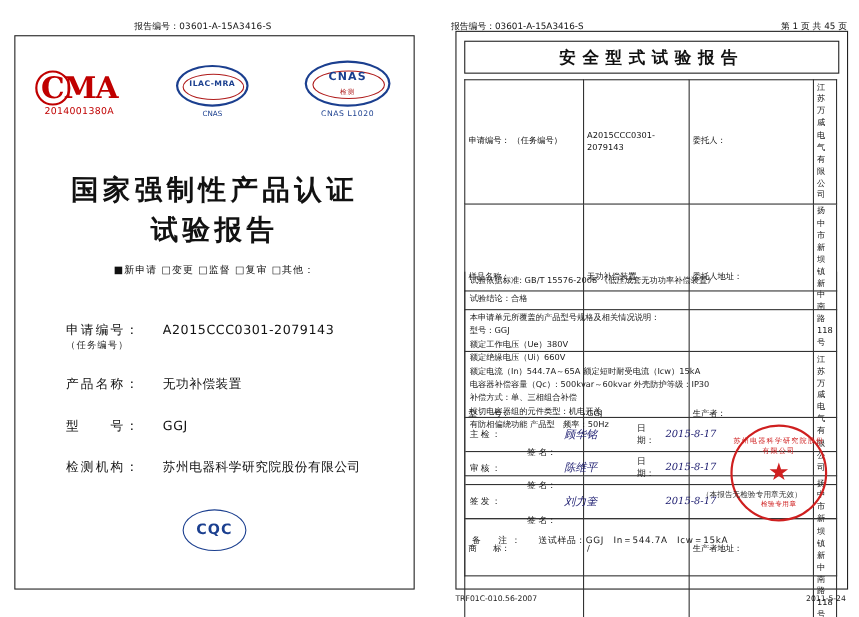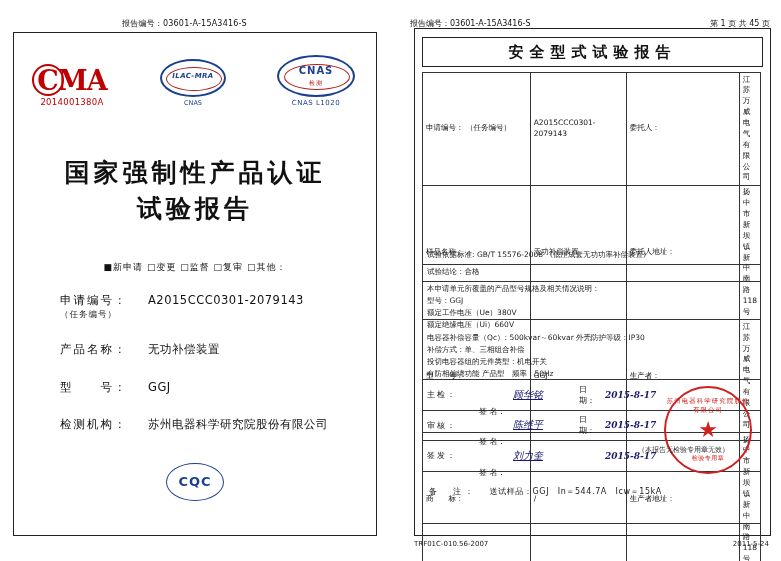--- a/index.html
+++ b/index.html
@@ -51,21 +51,21 @@
   .ilac-oval{
     width:62px;height:34px;border:2px solid #1b3f8f;border-radius:50%;
     margin:0 auto;position:relative;overflow:hidden;background:#fff;
   }
   .ilac-oval:before{
     content:"";position:absolute;left:4px;top:6px;width:54px;height:22px;
     border:1.6px solid #b01d1d;border-radius:50%;
   }
   .ilac-txt{
     position:absolute;left:0;top:11px;width:100%;
-    font-size:7px;font-weight:bold;color:#1b3f8f;letter-spacing:.4px;font-style:italic;
+    font-size:7px;font-weight:bold;color:#1b3f8f;letter-spacing:.4px;
   }
   .ilac-sub{font-size:6.5px;color:#1b3f8f;margin-top:2px;}
   
   .cnas{width:96px;text-align:center;position:relative;}
   .cnas-oval{
     width:74px;height:38px;margin:0 auto;position:relative;
     border:2px solid #1b3f8f;border-radius:50%;background:#fff;overflow:hidden;
   }
   .cnas-oval:before{
     content:"";position:absolute;left:5px;top:7px;width:64px;height:24px;
@@ -81,21 +81,21 @@
   }
   .cnas-sub{font-size:7px;color:#1b3f8f;margin-top:2px;letter-spacing:.5px;}
 
   .left-title{
     position:absolute;left:0;top:122px;width:100%;text-align:center;
     font-family:"DejaVu Serif","Liberation Serif",serif;
     font-size:25px;font-weight:bold;letter-spacing:4px;color:#111;
     line-height:1.45;
   }
   .left-checkrow{
-    position:absolute;left:0;top:228px;width:100%;text-align:center;
+    position:absolute;left:0;top:206px;width:100%;text-align:center;
     font-size:9px;letter-spacing:1px;color:#111;
   }
   .left-fields{
     position:absolute;left:46px;top:262px;width:300px;
     font-size:11.5px;line-height:1;color:#111;
   }
   .fieldrow{display:flex;align-items:flex-start;margin-bottom:26px;}
   .flabel{width:88px;flex:0 0 88px;letter-spacing:2px;}
   .fvalue{flex:1;letter-spacing:.5px;}
   .fsub{
@@ -158,26 +158,26 @@
   }
   .signrow{
     display:flex;align-items:center;height:30.6px;
     border-bottom:1px solid #333;padding-left:4px;box-sizing:border-box;
   }
   .signrow:last-child{border-bottom:none;}
   .sg-l{width:52px;letter-spacing:2px;}
   .sg-s{width:34px;margin-top:33px;}
   .sg-hand{
     width:66px;font-family:"DejaVu Serif","Liberation Serif",serif;
-    font-size:10px;color:#1a1a6e;font-style:italic;text-decoration:underline;
+    font-size:10px;color:#1a1a6e;font-style:italic;
   }
   .sg-d{width:26px;}
   .sg-date{
     font-family:"DejaVu Serif","Liberation Serif",serif;
-    font-size:9px;color:#1a1a6e;font-style:italic;font-weight:bold;
+    font-size:9px;color:#1a1a6e;font-style:italic;
   }
   .stamp{
     position:absolute;right:8px;top:6px;width:84px;height:84px;
     border:2.2px solid #cf1f1f;border-radius:50%;
     color:#cf1f1f;
   }
   .stamp .star{
     position:absolute;left:50%;top:50%;transform:translate(-50%,-50%);
     font-size:22px;line-height:1;color:#cf1f1f;
   }
@@ -321,20 +321,21 @@
       </table>
 
     <div class="sec basis">试验依据标准: GB/T 15576-2008 《低压成套无功功率补偿装置》</div>
     <div class="sec concl">试验结论：合格</div>
 
     <div class="sec desc">
       <span class="indent">本申请单元所覆盖的产品型号规格及相关情况说明：</span>
       <span class="indent">型号：GGJ</span>
       <span class="indent">额定工作电压（Ue）380V</span>
       <span class="indent">额定绝缘电压（Ui）660V</span>
+      <span class="indent">额定电流（In）544.7A～65A              额定短时耐受电流（Icw）15kA</span>
       <span class="indent">电容器补偿容量（Qc）: 500kvar～60kvar      外壳防护等级：IP30</span>
       <span class="indent">补偿方式：单、三相组合补偿</span>
       <span class="indent">投切电容器组的元件类型：机电开关</span>
       <span class="indent">有防相偏绕功能 产品型　频率：50Hz</span>
     </div>
 
     <div class="sign">
       <div class="signrow">
         <span class="sg-l">主检：</span>
         <span class="sg-s">签 名：</span>

